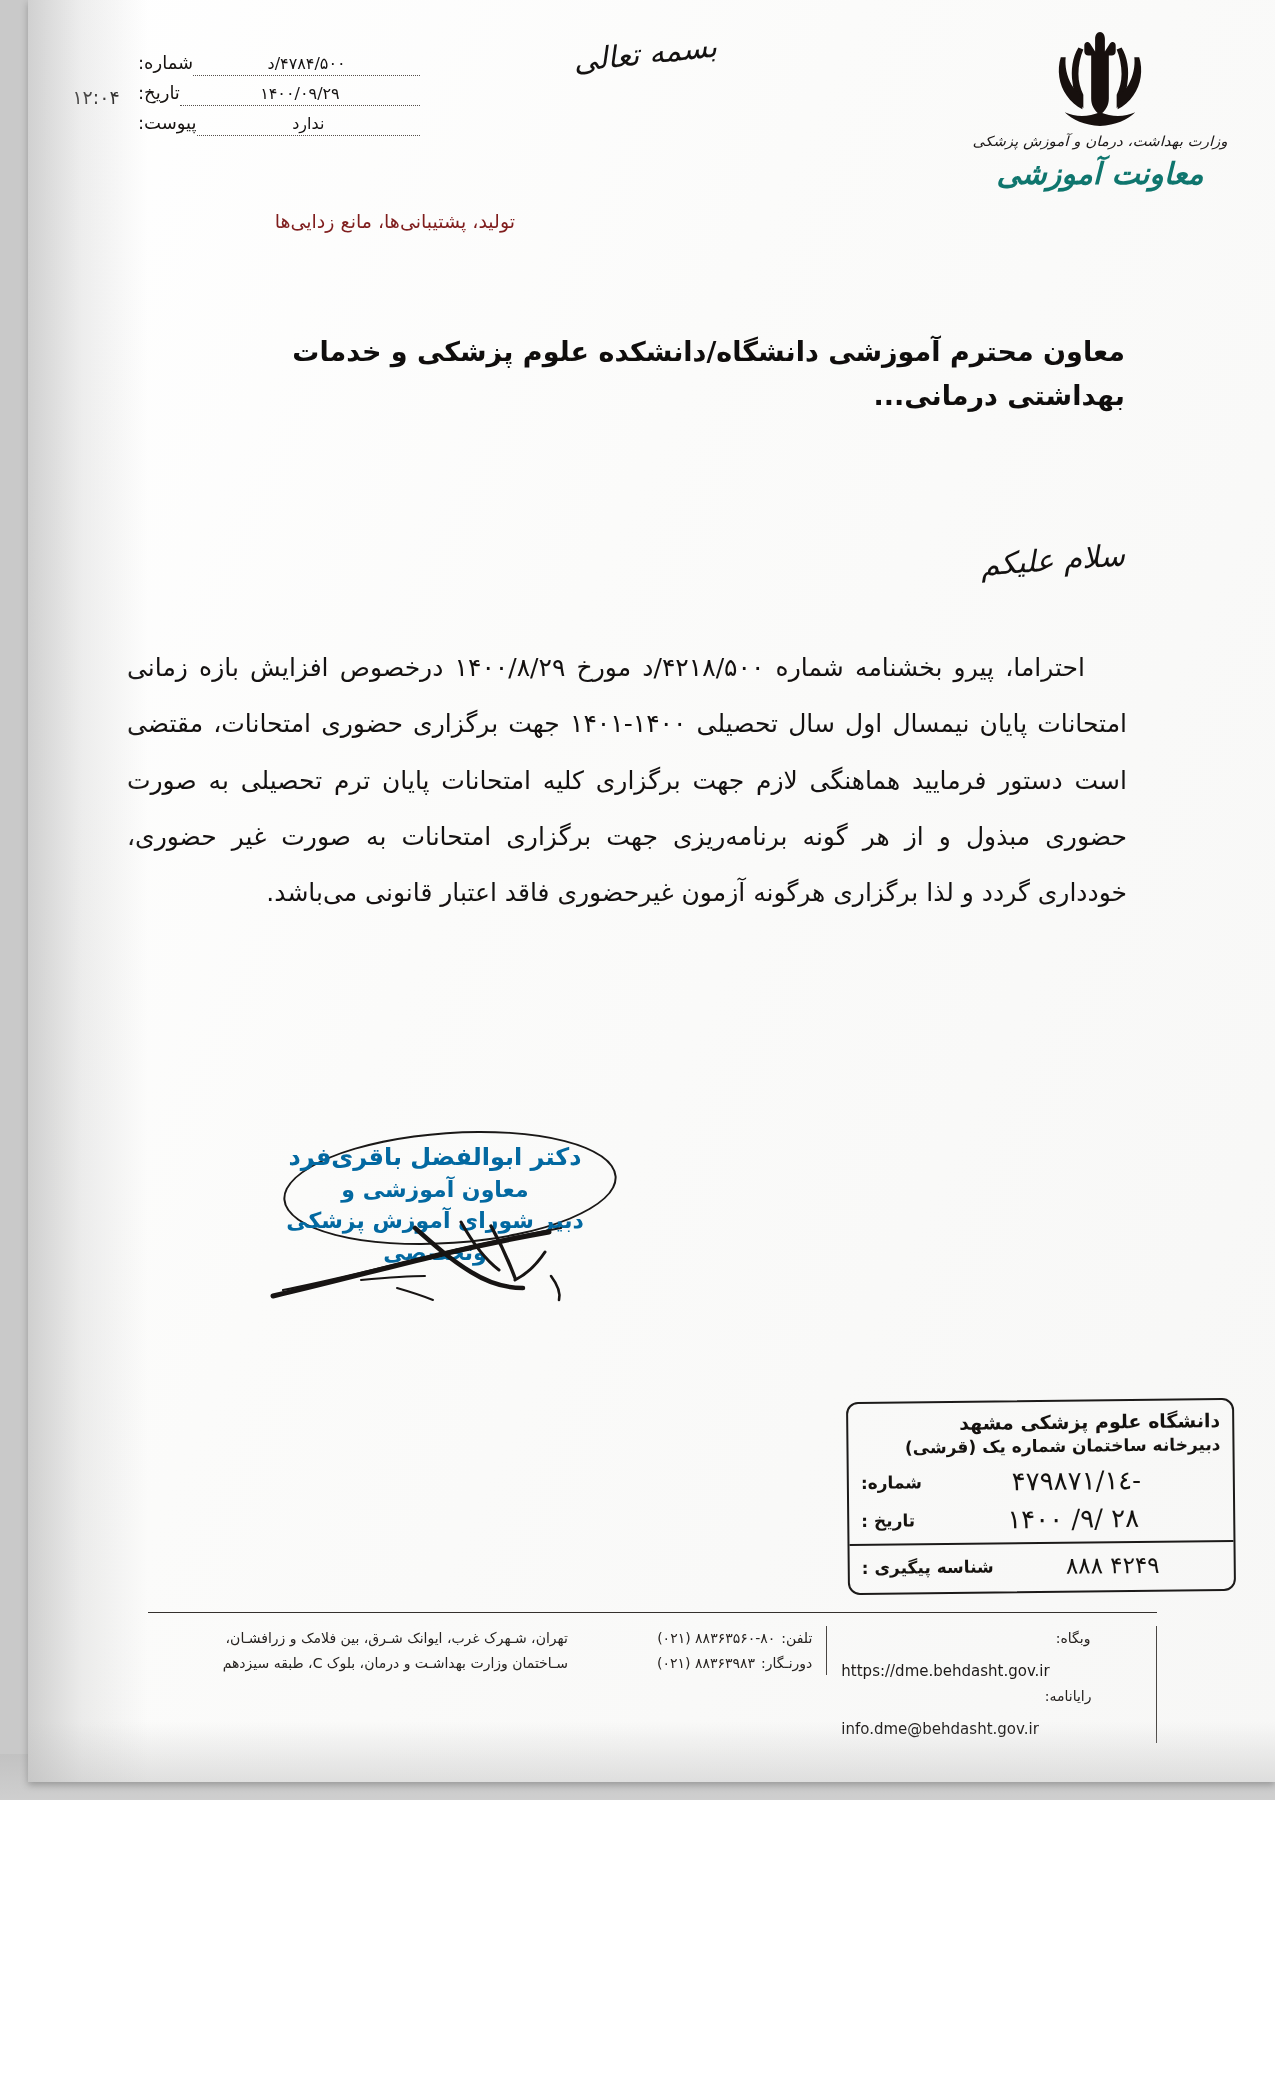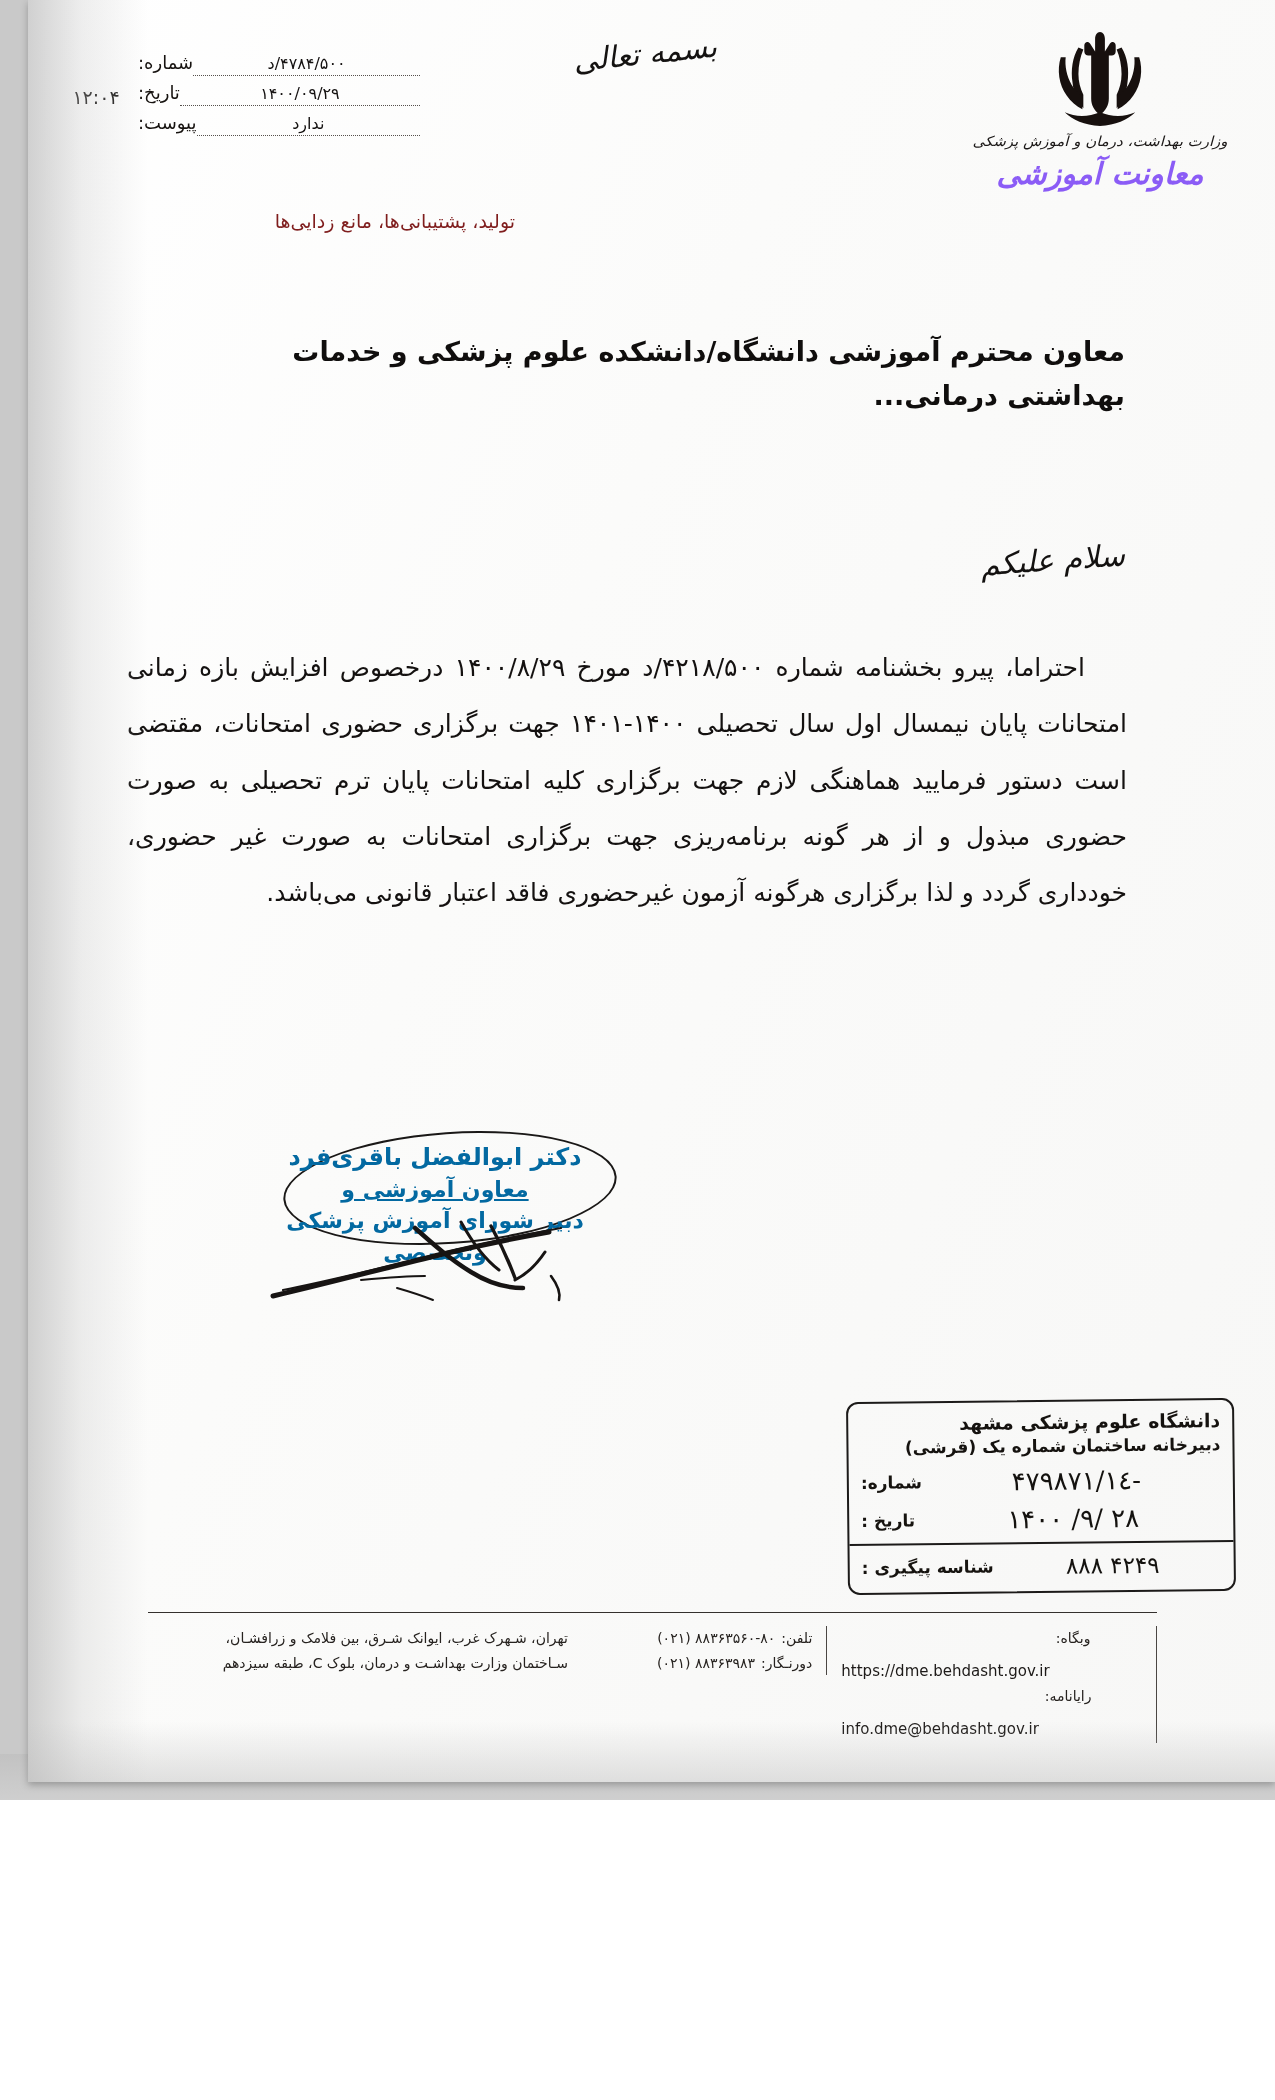--- a/index.html
+++ b/index.html
@@ -135,21 +135,21 @@
     font-size: 15px;
     color: #1a1716;
     margin-top: 6px;
     font-family: "DejaVu Serif", serif;
     font-style: italic;
     letter-spacing: -.5px;
     transform: scaleY(.92);
   }
   #deputy-name {
     font-size: 30px;
-    color: #8b5cf6;
+    color: #0f766e;
     margin-top: 6px;
     font-family: "DejaVu Serif", serif;
     font-style: italic;
     font-weight: 700;
     letter-spacing: -1px;
   }
 
   
   #year-slogan {
     position: absolute;
@@ -231,21 +231,21 @@
   }
   .sig-line {
     position: relative;
     font-weight: 700;
     color: #0369a1;
     font-family: "DejaVu Sans", sans-serif;
     line-height: 1.42;
     letter-spacing: -.3px;
   }
   #sig-name { font-size: 24px; }
-  #sig-role1 { font-size: 22px; text-decoration: underline; }
+  #sig-role1 { font-size: 22px; }
   #sig-role2 { font-size: 22px; }
   #signature-scribble {
     position: absolute;
     right: 10px;
     top: 52px;
     width: 360px;
     height: 120px;
     pointer-events: none;
   }
 

